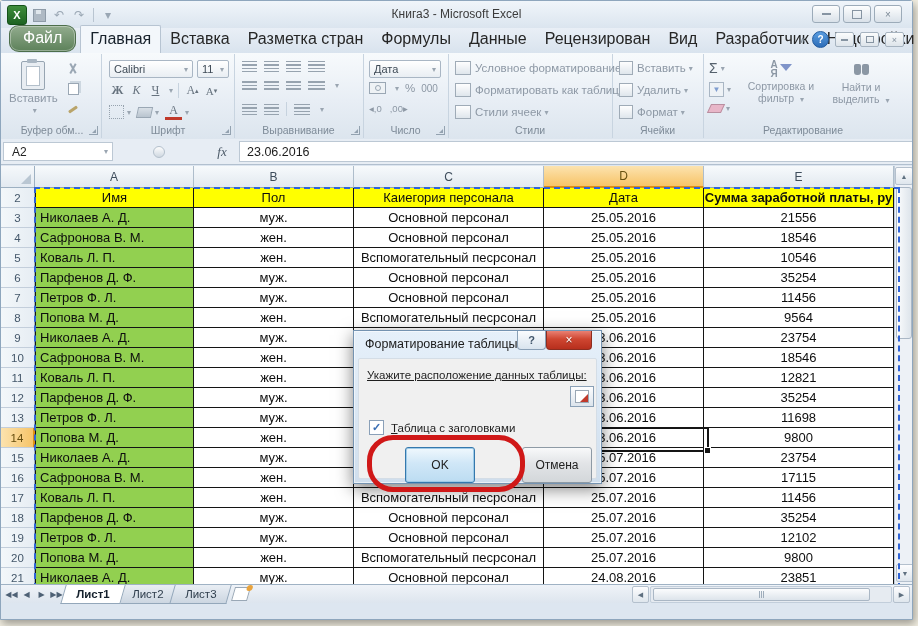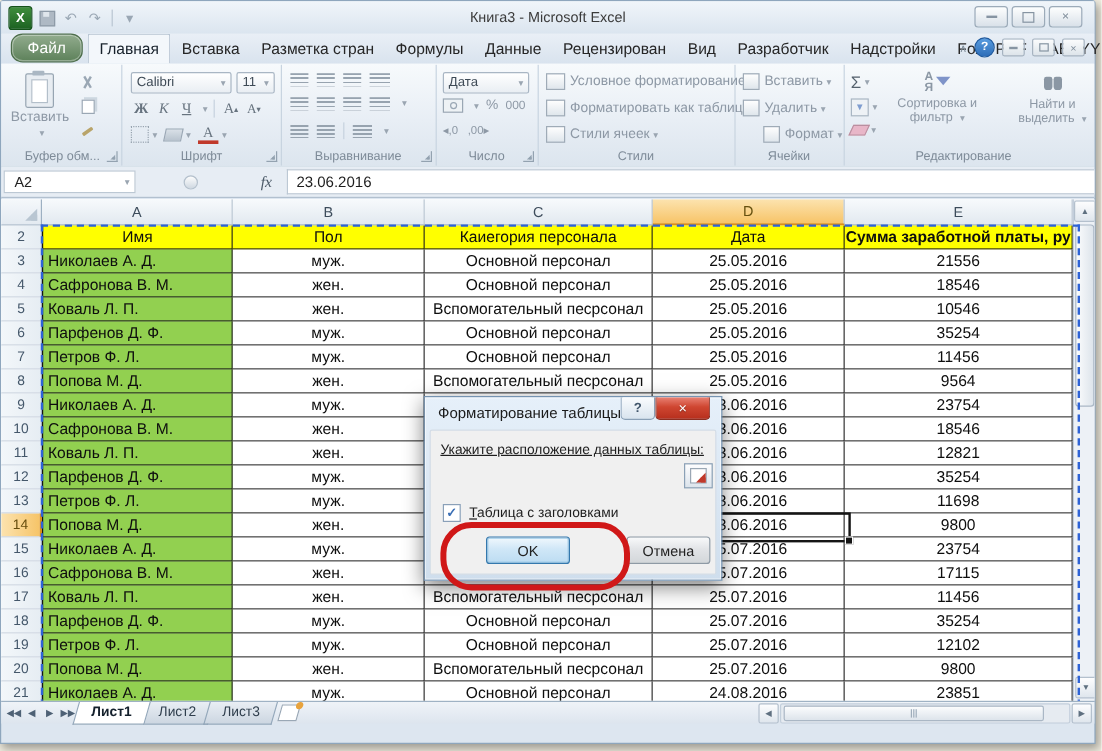--- a/index.html
+++ b/index.html
@@ -15,21 +15,21 @@
   .floppy::after{content:"";position:absolute;left:2px;top:0;width:5px;height:4px;background:#dfe6ec}
   .qat-sep{width:1px;height:14px;background:#b9c5d1;margin:0 2px}
   .title-text{position:absolute;left:0;right:0;top:6px;text-align:center;font-size:12px;color:#3b3b3b}
   .winbtns{position:absolute;right:10px;top:4px;display:flex;gap:3px}
   .wbtn{width:26px;height:16px;border:1px solid #9cabb9;border-radius:3px;background:linear-gradient(#fdfefe,#d9e1e9);display:flex;align-items:center;justify-content:center;color:#7b8996;font-size:10px}
   .bar-min{width:9px;height:2px;background:#8694a2}
   .box-restore{width:8px;height:7px;border:1px solid #8694a2}
 
   
   .tabrow{position:absolute;top:27px;left:0;right:0;height:25px;background:linear-gradient(#e9eff6,#d9e3ee);display:flex;align-items:flex-end;padding-left:8px;box-sizing:border-box}
-  .tab{font-size:13px;color:#262626;padding:4px 9px 5px 9px;white-space:nowrap}
+  .tab{font-size:16px;color:#262626;padding:4px 9px 5px 9px;white-space:nowrap}
   .tab.file{background:linear-gradient(#92ac8e,#5d815a);color:#fff;border:1px solid #4d6e4b;border-radius:10px/9px;padding:3px 13px 4px 13px;margin-right:4px;margin-bottom:1px;box-shadow:inset 0 0 0 1px rgba(255,255,255,.35)}
   .tab.active{background:#f3f7fb;border:1px solid #b7c4d2;border-bottom:none;border-radius:2px 2px 0 0;color:#17212b}
   .tabrow-right{position:absolute;right:8px;top:3px;display:flex;align-items:center;gap:6px}
   .mini-chev{color:#7d8b98;font-size:9px}
   .help-circ{width:15px;height:15px;border-radius:50%;background:linear-gradient(#5a9de0,#2d6db8);color:#fff;font-size:10px;font-weight:bold;display:flex;align-items:center;justify-content:center;border:1px solid #205a9e}
   .mini-win{width:17px;height:13px;border:1px solid #a6b3c0;border-radius:2px;background:linear-gradient(#fbfcfd,#dde4ea);display:flex;align-items:center;justify-content:center;color:#8492a0;font-size:9px}
 
   
   .ribbon{position:absolute;top:52px;left:0;right:0;height:86px;background:linear-gradient(#f7fafc,#e8eef5 55%,#dce5ee);border-bottom:1px solid #b7c5d3}
   .group{position:absolute;top:1px;bottom:1px;border-right:1px solid #c8d4e0}
@@ -137,21 +137,21 @@
   .dlg-prompt{position:absolute;left:8px;top:10px;font-size:11.5px;color:#1e1e1e;text-decoration:underline}
   .dlg-inputwrap{position:absolute;left:8px;top:27px;width:200px;height:21px;background:#fff;border:1px solid #7a8a99;box-sizing:border-box;display:flex;align-items:center}
   .dlg-range{background:#1d1d1d;color:#fff;font-size:11.5px;padding:1px 3px;margin-left:1px}
   .dlg-rangebtn{position:absolute;left:211px;top:27px;width:24px;height:21px;border:1px solid #8aa0b6;background:linear-gradient(#fdfdfe,#dce4ec);box-sizing:border-box;display:flex;align-items:center;justify-content:center}
   .rb-ic{width:12px;height:11px;border:1px solid #9aa7b4;background:#fff;position:relative}
   .rb-ic::after{content:"";position:absolute;right:0px;bottom:0px;border:4px solid transparent;border-right-color:#c0392b;border-bottom-color:#c0392b}
   .dlg-checkrow{position:absolute;left:10px;top:61px;display:flex;align-items:center;gap:7px}
   .checkbox{width:13px;height:13px;background:#fff;border:1px solid #8aa0b8;display:flex;align-items:center;justify-content:center;color:#3b6fb5;font-size:11px;font-weight:bold}
   .check-lbl{font-size:11.5px;color:#1e1e1e}
   .check-lbl .accel{text-decoration:underline}
-  .btn{position:absolute;height:23px;font-size:12px;color:#222;display:flex;align-items:center;justify-content:center;border-radius:3px;box-sizing:border-box}
+  .btn{position:absolute;height:36px;font-size:12px;color:#222;display:flex;align-items:center;justify-content:center;border-radius:3px;box-sizing:border-box}
   .btn-ok{left:46px;top:88px;width:70px;border:1px solid #3478ad;background:linear-gradient(#f0f8fd,#d0e7f7 45%,#bcdcf2);box-shadow:0 0 0 1px #9fcbe8 inset}
   .btn-cancel{left:163px;top:88px;width:70px;border:1px solid #8e9aa5;background:linear-gradient(#f8f9fa,#e2e4e7 45%,#d3d7da)}
   .red-oval{position:absolute;left:8px;top:76px;width:148px;height:47px;border:5px solid #d01818;border-radius:26px;z-index:30;pointer-events:none}
 </style>
 </head>
 <body>
 
 <div class="screen">
 <div class="window">
 
@@ -338,21 +338,21 @@
       <div class="erow" style="position:absolute;left:7px;top:7px">
         <span class="sicon" style="width:12px"></span>
         <span class="gr-txt">Вставить</span>
             <span class="caret">▾</span>
       </div>
       <div class="erow" style="position:absolute;left:7px;top:29px">
         <span class="sicon" style="width:12px"></span>
         <span class="gr-txt">Удалить</span>
             <span class="caret">▾</span>
       </div>
-      <div class="erow" style="position:absolute;left:24px;top:51px">
+      <div class="erow" style="position:absolute;left:7px;top:51px">
         <span class="sicon" style="width:12px"></span>
         <span class="gr-txt">Формат</span>
             <span class="caret">▾</span>
       </div>
       <div class="glabel">Ячейки</div>
     </div>
 
     <div class="group" style="left:702px;width:200px;border-right:none">
       <div style="position:absolute;left:6px;top:6px;display:flex;align-items:center">
         <span class="gr-txt" style="font-size:14px;color:#55616d">Σ</span>
@@ -366,21 +366,21 @@
         <span class="eraser"></span>
             <span class="caret">▾</span>
       </div>
       <div class="editbig" style="left:42px;top:6px">
         <div style="display:flex;align-items:center;gap:2px">
           <div class="az"><span>А</span><br><span>Я</span></div>
           <div class="funnel"></div>
         </div>
         <div class="lbl"><span>Сортировка и фильтр</span> <span class="caret">▾</span></div>
       </div>
-      <div class="editbig" style="left:138px;top:6px">
+      <div class="editbig" style="left:122px;top:6px">
         <div class="binoc" style="margin-top:4px">
               <span></span>
               <span></span>
             </div>
         <div class="lbl" style="margin-top:6px"><span>Найти и выделить</span> <span class="caret">▾</span></div>
       </div>
       <div class="glabel">Редактирование</div>
     </div>
   </div>
 

